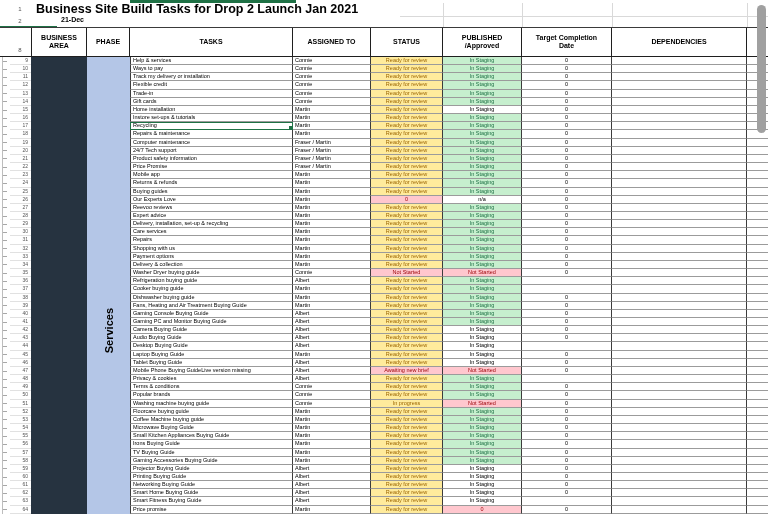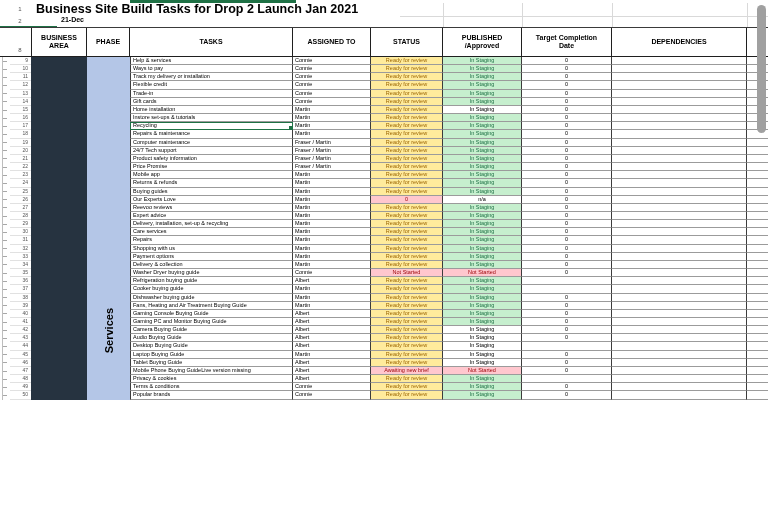--- a/index.html
+++ b/index.html
@@ -1,17 +1,17 @@
 <!DOCTYPE html>
 <html><head>
 <meta charset="utf-8">
 <style>
   html,body{margin:0;padding:0;background:#fff;}
   #sheet{
-    position:relative;width:768px;height:400px;overflow:hidden;
+    position:relative;width:768px;height:514px;overflow:hidden;
     background:#fff;font-family:"Liberation Sans",sans-serif;color:#000;
   }
   .abs{position:absolute;}
   
   .title{left:36px;top:2px;font-size:12.5px;font-weight:bold;white-space:nowrap;}
   .date{left:31px;top:16px;width:53px;font-size:7px;font-weight:bold;text-align:right;}
   .rn-top{width:20px;text-align:center;font-size:6px;color:#555;left:10px;}
   .green-top{left:130px;top:0;width:166px;height:2.5px;background:#1e7145;}
   .green-hidden{left:0;top:25.5px;width:57px;height:2px;background:#1e7145;}
   .glv{width:1px;top:3px;height:24px;background:#d9d9d9;}

